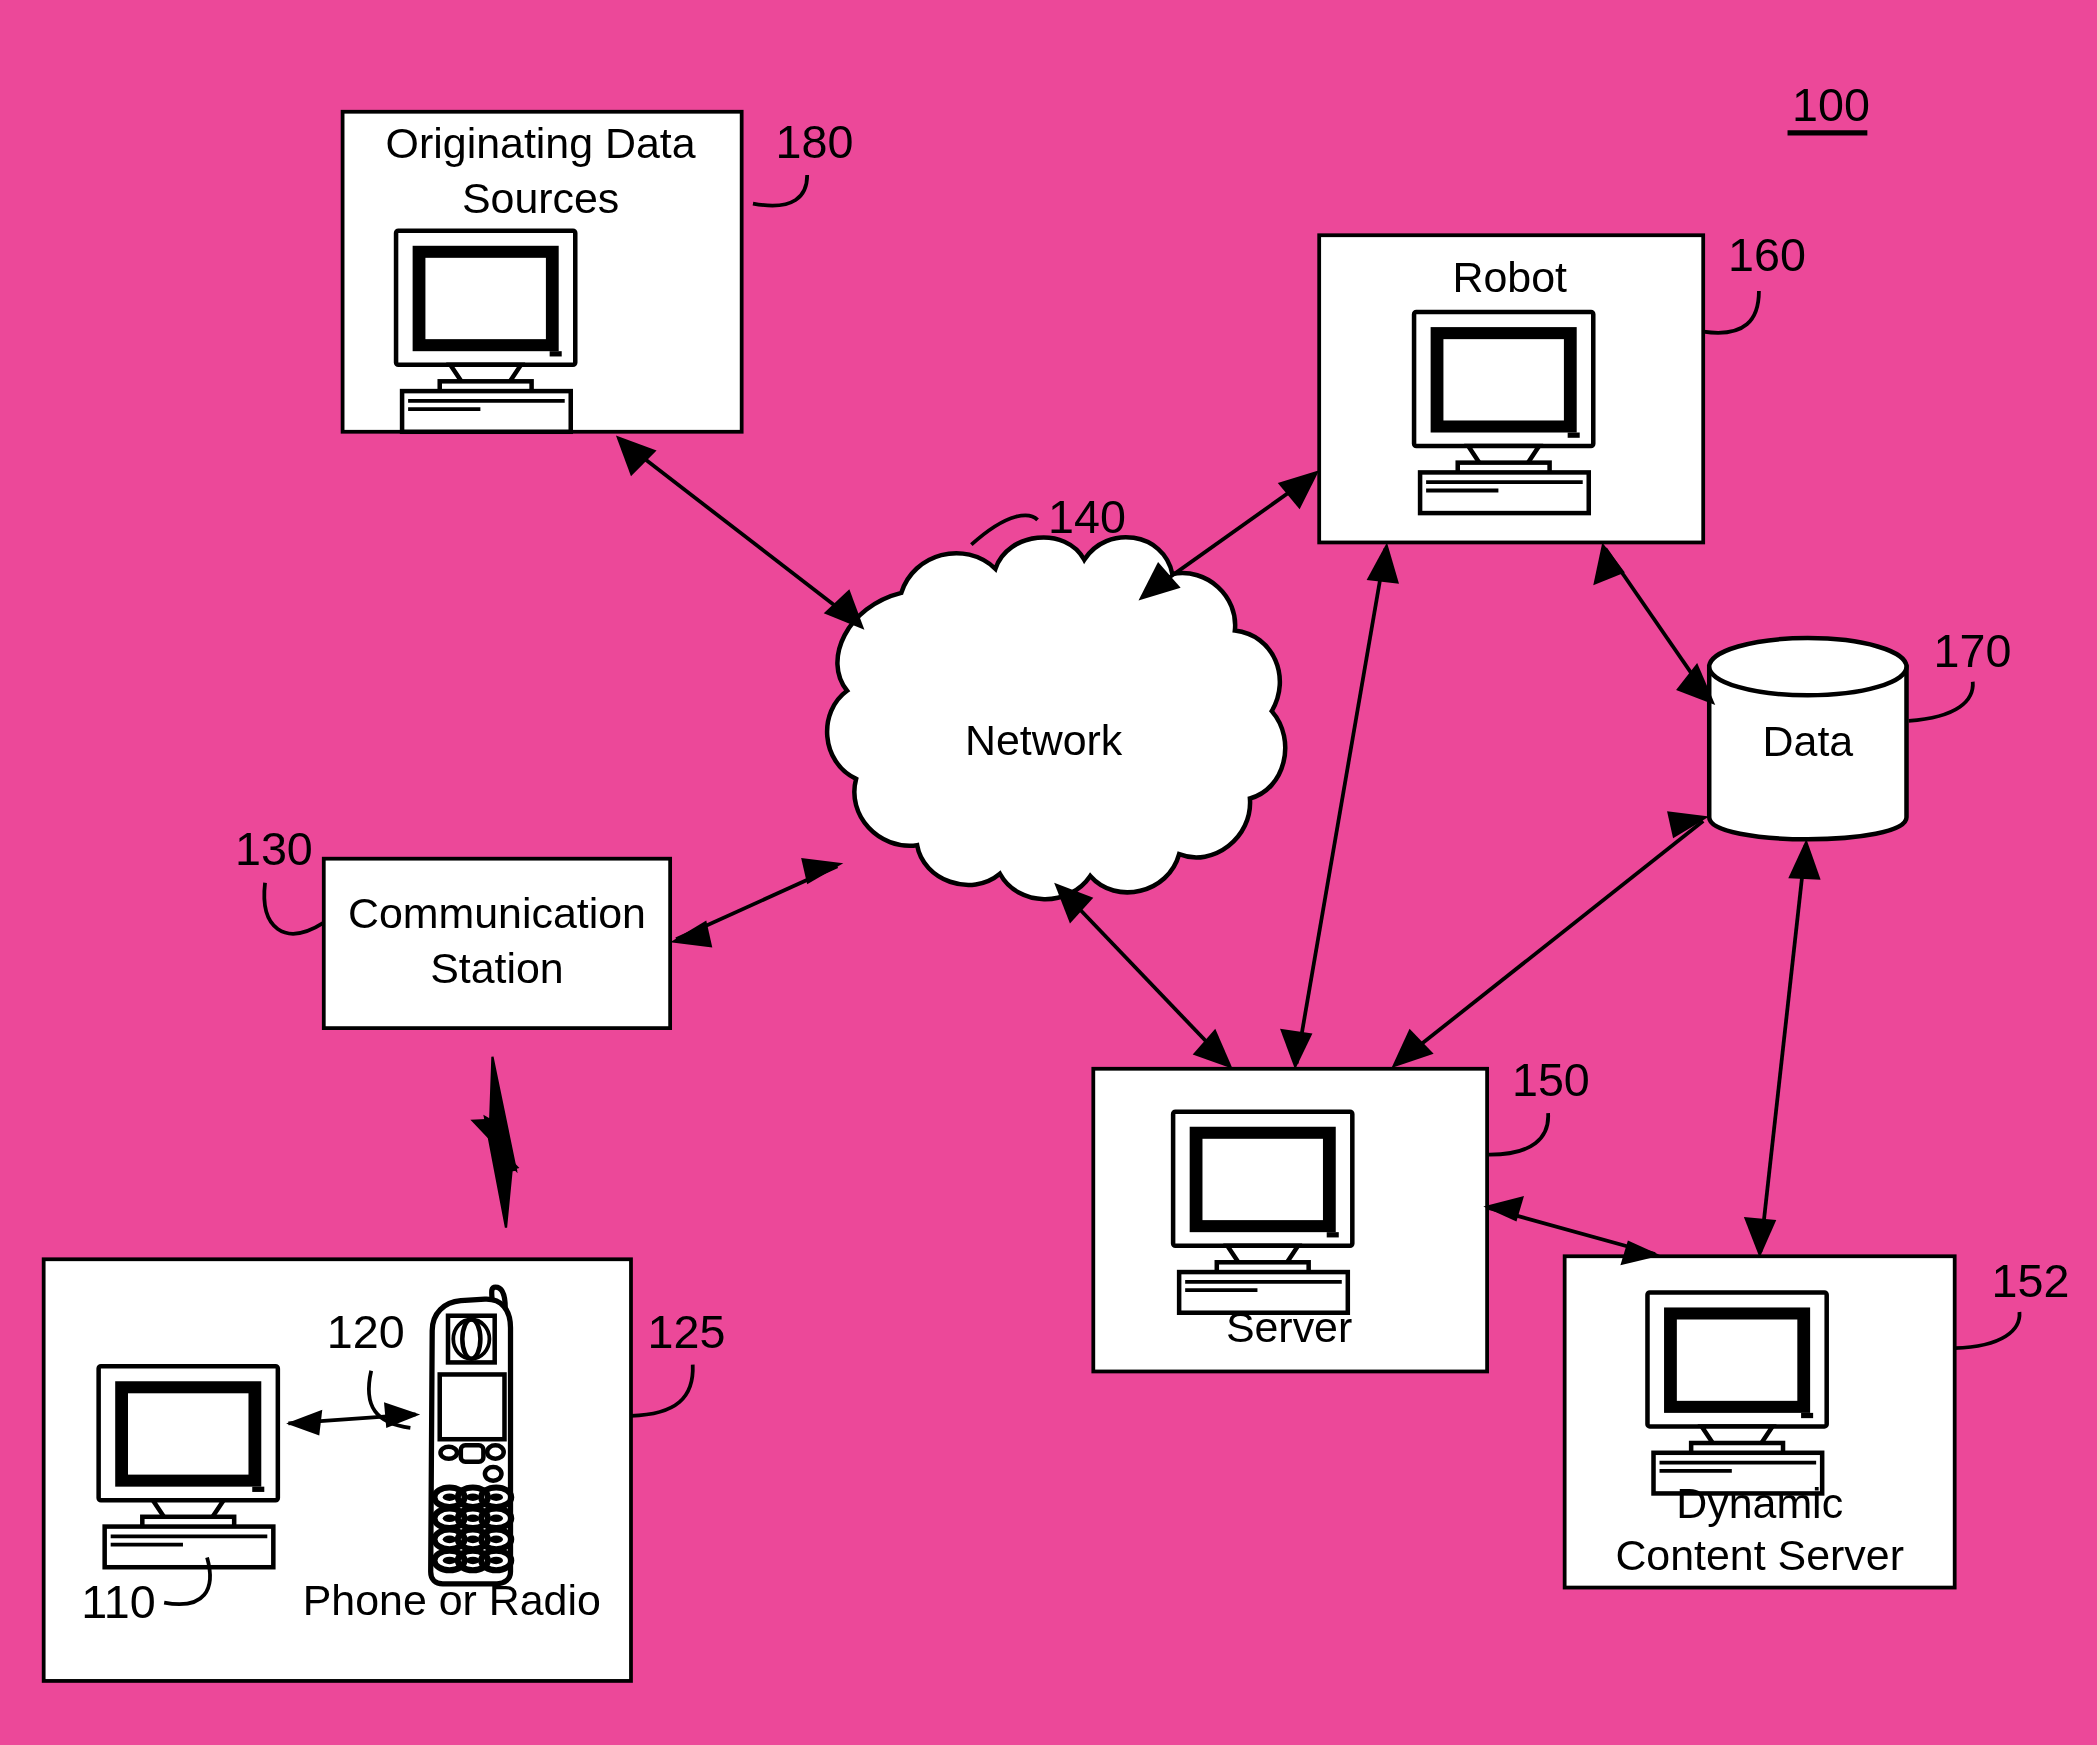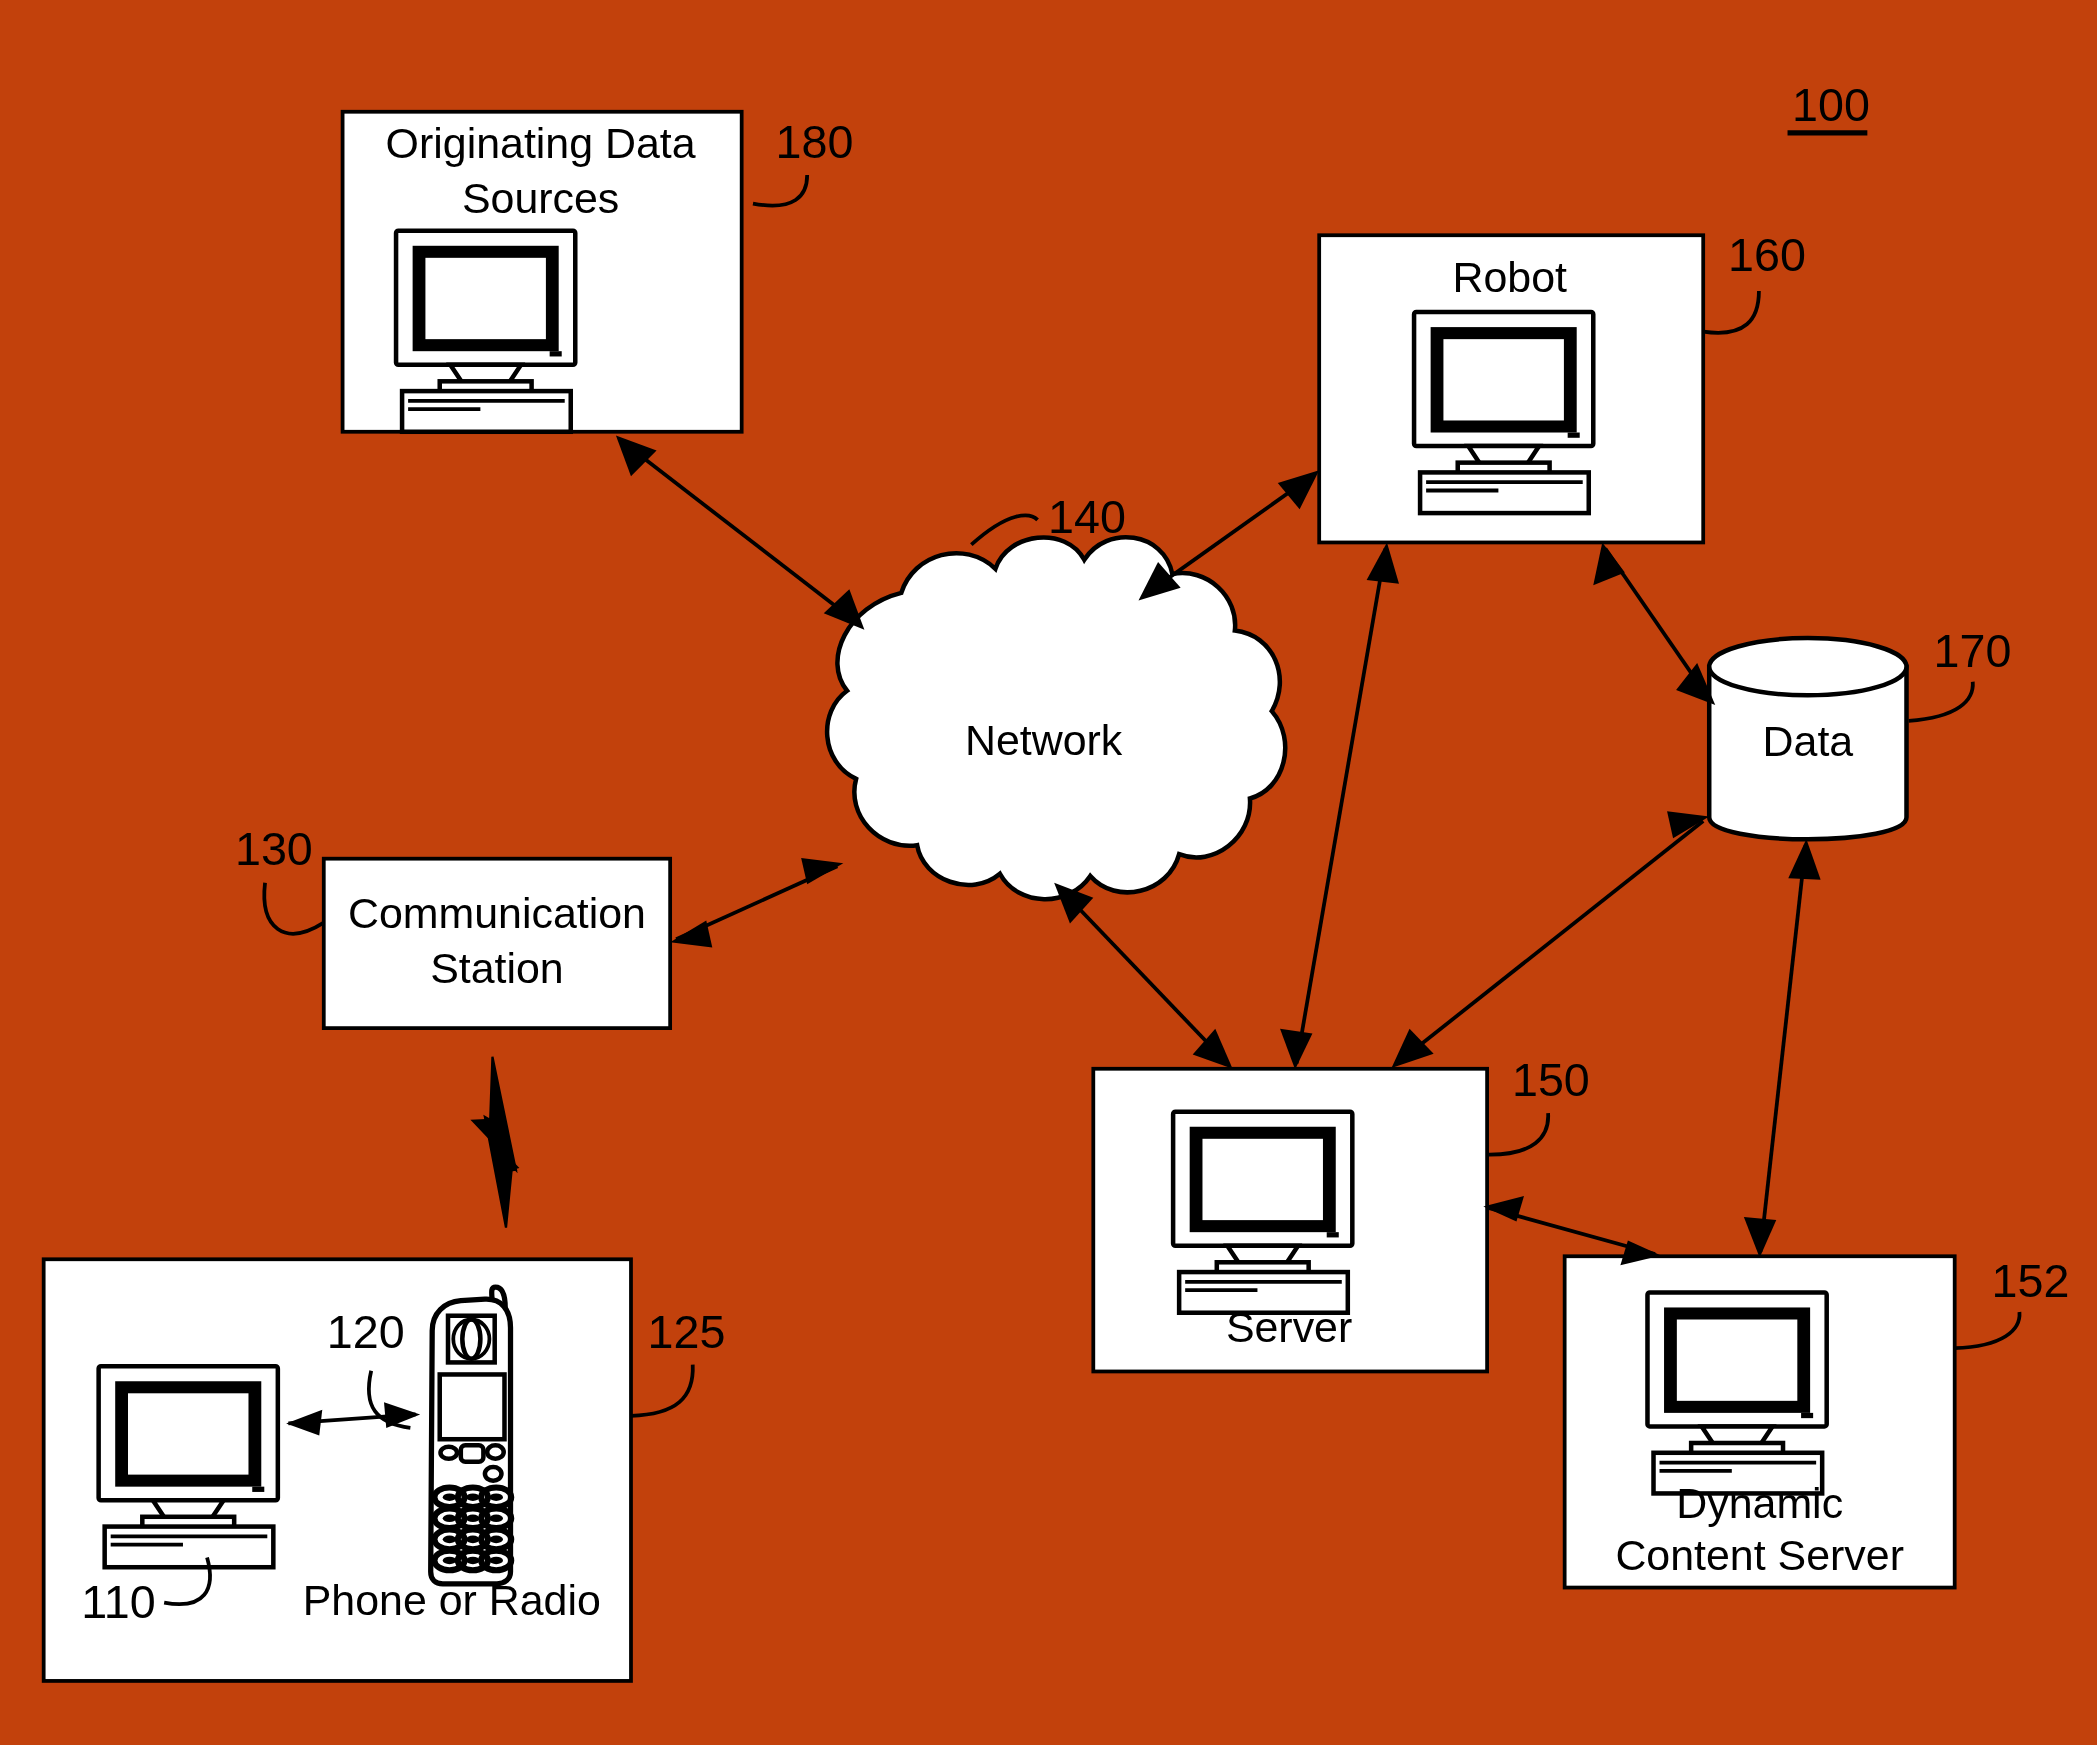--- a/index.html
+++ b/index.html
@@ -8,21 +8,21 @@
     padding: 0;
     background: #ffffff;
   }
   body {
     font-family: "Liberation Sans", sans-serif;
   }
   #figure-root {
     position: relative;
     width: 2097px;
     height: 1746px;
-    background: #c2410c;
+    background: #ec4899;
     overflow: hidden;
   }
   #figure-svg {
     position: absolute;
     top: 0;
     left: 0;
     width: 2097px;
     height: 1746px;
   }
   .ref-num {

